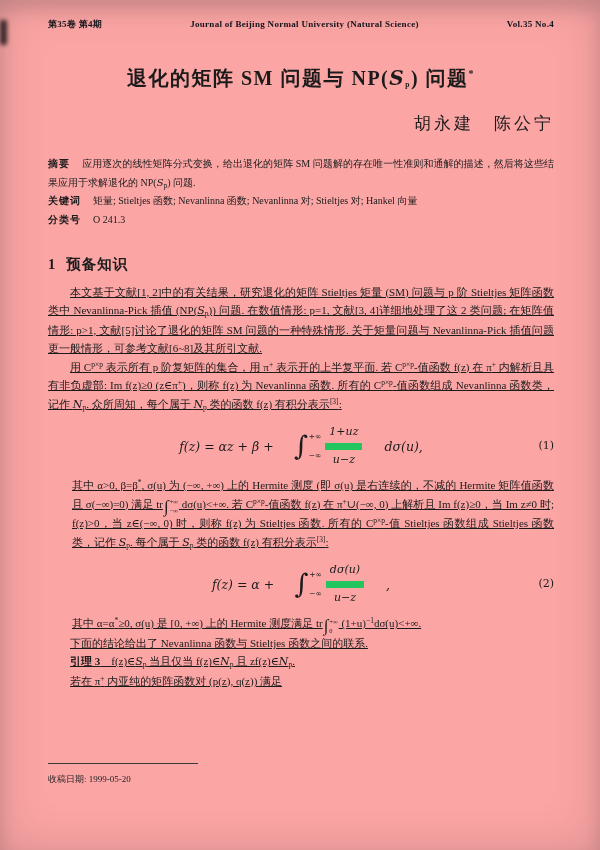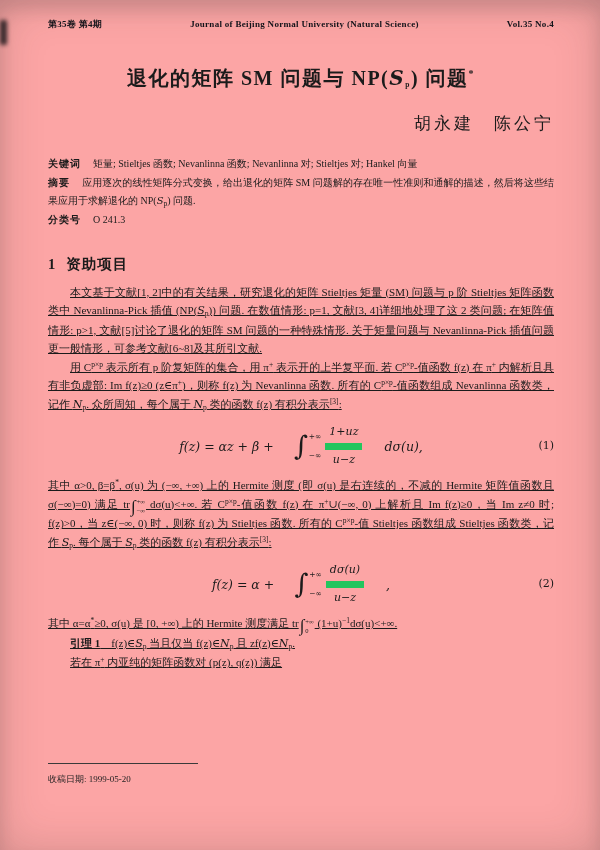--- a/index.html
+++ b/index.html
@@ -33,21 +33,21 @@
   .title sup { font-size: 10px; vertical-align: 8px; }
   .authors { text-align: right; font-size: 17px; margin-top: 21px; letter-spacing: 3px; }
   .affiliation { text-align: center; font-size: 9.5px; margin-top: 12px; color: #232323; }
   .meta { margin-top: 20px; font-size: 10px; line-height: 1.85; text-align: justify; }
   .meta p { margin: 0; }
   .meta b { letter-spacing: 1px; margin-right: 2px; }
   .sec-head { margin: 26px 0 0; font-size: 14.5px; font-weight: bold; letter-spacing: 1px; }
   .sec-head .sec-no { margin-right: 10px; }
   .body-text { margin-top: 9px; font-size: 11px; line-height: 1.68; text-align: justify; }
   .para { margin: 0; text-indent: 2em; text-decoration: underline; }
-  .para.noindent { text-indent: 0; }
+  .para.noindent { text-indent: 0; margin-left: 24px; }
   sup { font-size: 7.5px; vertical-align: 4px; line-height: 0; }
   sub { font-size: 7.5px; vertical-align: -2px; line-height: 0; }
   .scr { font-style: italic; font-family: "DejaVu Serif", serif; }
   b { font-weight: bold; }
   .inl-int { display: inline-flex; align-items: center; vertical-align: -4px; margin: 0 1px; }
   .inl-int .isign { font-size: 17px; line-height: .85; }
   .inl-int .ilims {
     display: inline-flex; flex-direction: column; justify-content: space-between;
     font-size: 6.5px; line-height: 1; height: 15px; margin-left: 1px; font-style: normal;
   }
@@ -78,27 +78,27 @@
   <div class="jheader">
     <span>第35卷 第4期</span>
     <span>Journal of Beijing Normal University (Natural Science)</span>
     <span>Vol.35 No.4</span>
   </div>
 
   <h1 class="title">退化的矩阵 SM 问题与 NP(<span class="scr">S</span><sub>p</sub>) 问题<sup>*</sup></h1>
   <div class="authors">胡永建　陈公宁</div>
 
   <div class="meta">
+    <p><b>摘要</b>　应用逐次的线性矩阵分式变换，给出退化的矩阵 SM 问题解的存在唯一性准则和通解的描述，然后将这些结果应用于求解退化的 NP(<span class="scr">S</span><sub>p</sub>) 问题.</p>
     <p><b>关键词</b>　矩量; Stieltjes 函数; Nevanlinna 函数; Nevanlinna 对; Stieltjes 对; Hankel 向量</p>
-    <p><b>摘要</b>　应用逐次的线性矩阵分式变换，给出退化的矩阵 SM 问题解的存在唯一性准则和通解的描述，然后将这些结果应用于求解退化的 NP(<span class="scr">S</span><sub>p</sub>) 问题.</p>
     <p><b>分类号</b>　O 241.3</p>
   </div>
 
   <h2 class="sec-head">
-    <span class="sec-no">1</span><span>资助项目</span>
+    <span class="sec-no">1</span><span>预备知识</span>
   </h2>
 
   <div class="body-text">
     <p class="para">本文基于文献[1, 2]中的有关结果，研究退化的矩阵 Stieltjes 矩量 (SM) 问题与 p 阶 Stieltjes 矩阵函数类中 Nevanlinna-Pick 插值 (NP(<span class="scr">S</span><sub>p</sub>)) 问题. 在数值情形: p=1, 文献[3, 4]详细地处理了这 2 类问题; 在矩阵值情形: p&gt;1, 文献[5]讨论了退化的矩阵 SM 问题的一种特殊情形. 关于矩量问题与 Nevanlinna-Pick 插值问题更一般情形，可参考文献[6~8]及其所引文献.</p>
     <p class="para">用 C<sup>p×p</sup> 表示所有 p 阶复矩阵的集合，用 π<sup>+</sup> 表示开的上半复平面. 若 C<sup>p×p</sup>-值函数 f(z) 在 π<sup>+</sup> 内解析且具有非负虚部: Im f(z)≥0 (z∈π<sup>+</sup>)，则称 f(z) 为 Nevanlinna 函数. 所有的 C<sup>p×p</sup>-值函数组成 Nevanlinna 函数类，记作 <span class="scr">N</span><sub>p</sub>. 众所周知，每个属于 <span class="scr">N</span><sub>p</sub> 类的函数 f(z) 有积分表示<sup>[3]</sup>:</p>
 
     <div class="eq">
       <span class="eq-lhs">f(z) = αz + β +</span>
       <span class="inl-int">
         <span class="isign">∫</span>
@@ -140,21 +140,22 @@
       <span class="eq-no">(2)</span>
     </div>
 
     <p class="para noindent">其中 α=α<sup>*</sup>≥0, σ(u) 是 [0, +∞) 上的 Hermite 测度满足 tr<span class="inl-int">
           <span class="isign">∫</span>
           <span class="ilims">
             <span>+∞</span>
             <span>0</span>
           </span>
         </span> (1+u)<sup>−1</sup>dσ(u)&lt;+∞.</p>
-    <p class="para"><b>引理 1</b>　f(z)∈<span class="scr">S</span><sub>p</sub> 当且仅当 f(z)∈<span class="scr">N</span><sub>p</sub> 且 zf(z)∈<span class="scr">N</span><sub>p</sub>.</p>
+    <p class="para">下面的结论给出了 Nevanlinna 函数与 Stieltjes 函数之间的联系.</p>
+    <p class="para"><b>引理 3</b>　f(z)∈<span class="scr">S</span><sub>p</sub> 当且仅当 f(z)∈<span class="scr">N</span><sub>p</sub> 且 zf(z)∈<span class="scr">N</span><sub>p</sub>.</p>
     <p class="para">若在 π<sup>+</sup> 内亚纯的矩阵函数对 (p(z), q(z)) 满足</p>
   </div>
 
   <footer>
     <div class="fn-rule"></div>
     <p class="fn">收稿日期: 1999-05-20</p>
   </footer>
 </div>
 
 </body></html>

